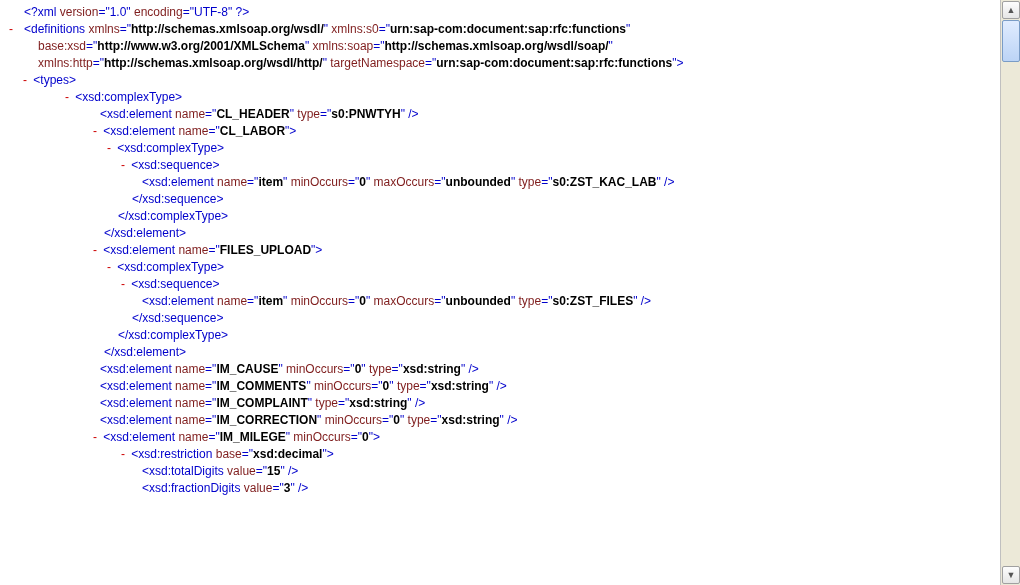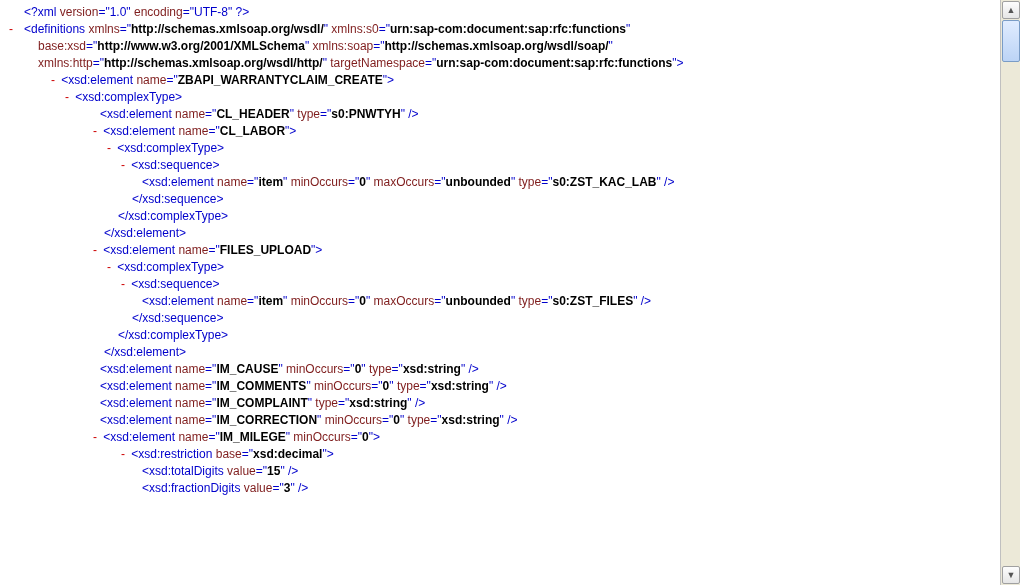--- a/index.html
+++ b/index.html
@@ -69,23 +69,23 @@
 <div class="viewport">
 
 <div class="row"><span class="ind" style="width:18px"></span><span class="p">&lt;?</span><span class="tag">xml</span> <span class="attr">version</span><span class="p">="</span><span class="vn">1.0</span><span class="p">"</span> <span class="attr">encoding</span><span class="p">="</span><span class="vn">UTF-8</span><span class="p">"</span> <span class="p">?&gt;</span></div>
 
 <div class="row"><span class="tog">-</span><span class="ind" style="width:8px"></span><span class="p">&lt;</span><span class="tag">definitions</span> <span class="attr">xmlns</span><span class="p">="</span><span class="vb">http://schemas.xmlsoap.org/wsdl/</span><span class="p">"</span> <span class="attr">xmlns:s0</span><span class="p">="</span><span class="vb">urn:sap-com:document:sap:rfc:functions</span><span class="p">"</span></div>
 
 <div class="row"><span class="ind" style="width:32px"></span><span class="attr">base:xsd</span><span class="p">="</span><span class="vb">http://www.w3.org/2001/XMLSchema</span><span class="p">"</span> <span class="attr">xmlns:soap</span><span class="p">="</span><span class="vb">http://schemas.xmlsoap.org/wsdl/soap/</span><span class="p">"</span></div>
 
 <div class="row"><span class="ind" style="width:32px"></span><span class="attr">xmlns:http</span><span class="p">="</span><span class="vb">http://schemas.xmlsoap.org/wsdl/http/</span><span class="p">"</span> <span class="attr">targetNamespace</span><span class="p">="</span><span class="vb">urn:sap-com:document:sap:rfc:functions</span><span class="p">"&gt;</span></div>
 
+<div class="row"><span class="ind" style="width:14px"></span><span class="tog">-</span> <span class="p">&lt;</span><span class="tag">types</span><span class="p">&gt;</span></div>
 
 
-<div class="row"><span class="ind" style="width:42px"></span><span class="tog">-</span> <span class="p">&lt;</span><span class="tag">xsd:element</span> <span class="attr">name</span><span class="p">="</span><span class="vb">ZBAPI_WARRANTYCLAIM_CREATE</span><span class="p">"&gt;</span></div>
 
 <div class="row"><span class="ind" style="width:56px"></span><span class="tog">-</span> <span class="p">&lt;</span><span class="tag">xsd:complexType</span><span class="p">&gt;</span></div>
 
 
 <div class="row"><span class="ind" style="width:94px"></span><span class="p">&lt;</span><span class="tag">xsd:element</span> <span class="attr">name</span><span class="p">="</span><span class="vb">CL_HEADER</span><span class="p">"</span> <span class="attr">type</span><span class="p">="</span><span class="vb">s0:PNWTYH</span><span class="p">"</span> <span class="p">/&gt;</span></div>
 
 <div class="row"><span class="ind" style="width:84px"></span><span class="tog">-</span> <span class="p">&lt;</span><span class="tag">xsd:element</span> <span class="attr">name</span><span class="p">="</span><span class="vb">CL_LABOR</span><span class="p">"&gt;</span></div>
 
 <div class="row"><span class="ind" style="width:98px"></span><span class="tog">-</span> <span class="p">&lt;</span><span class="tag">xsd:complexType</span><span class="p">&gt;</span></div>
 

